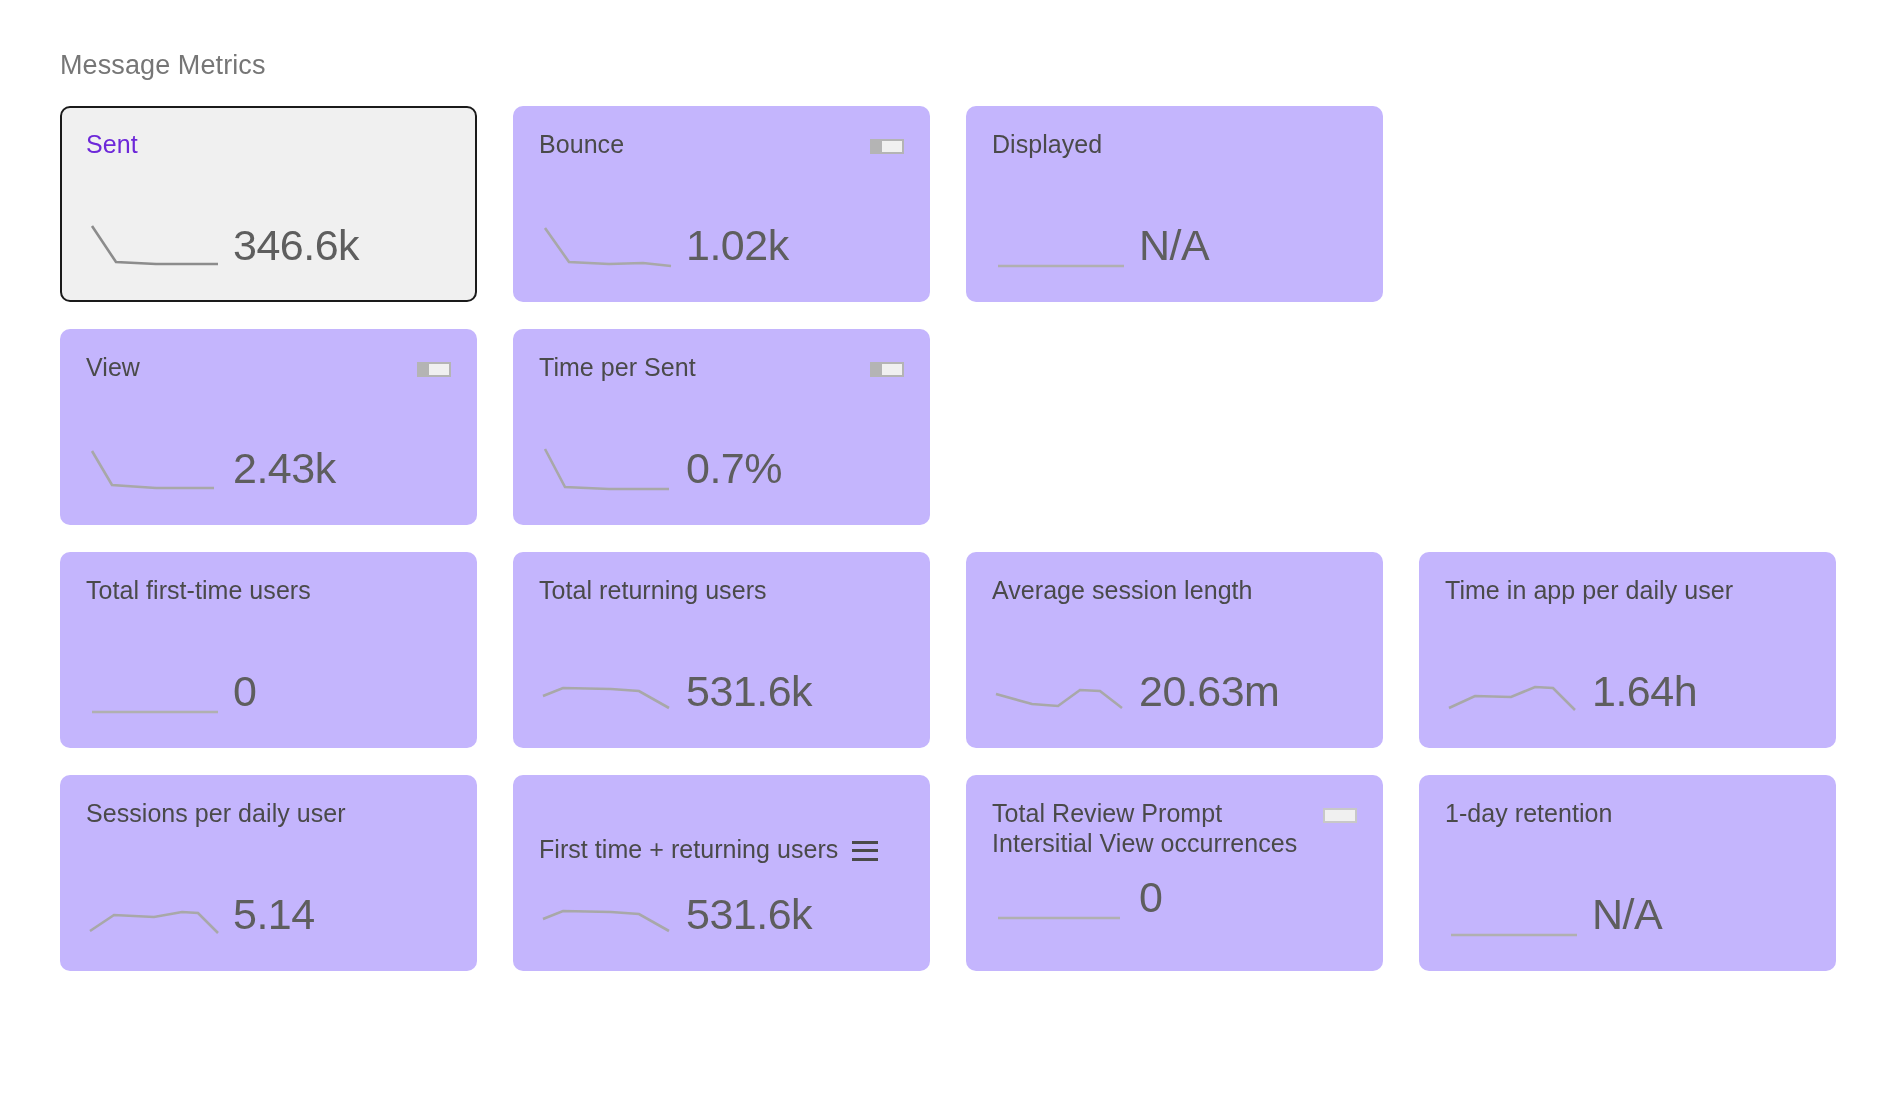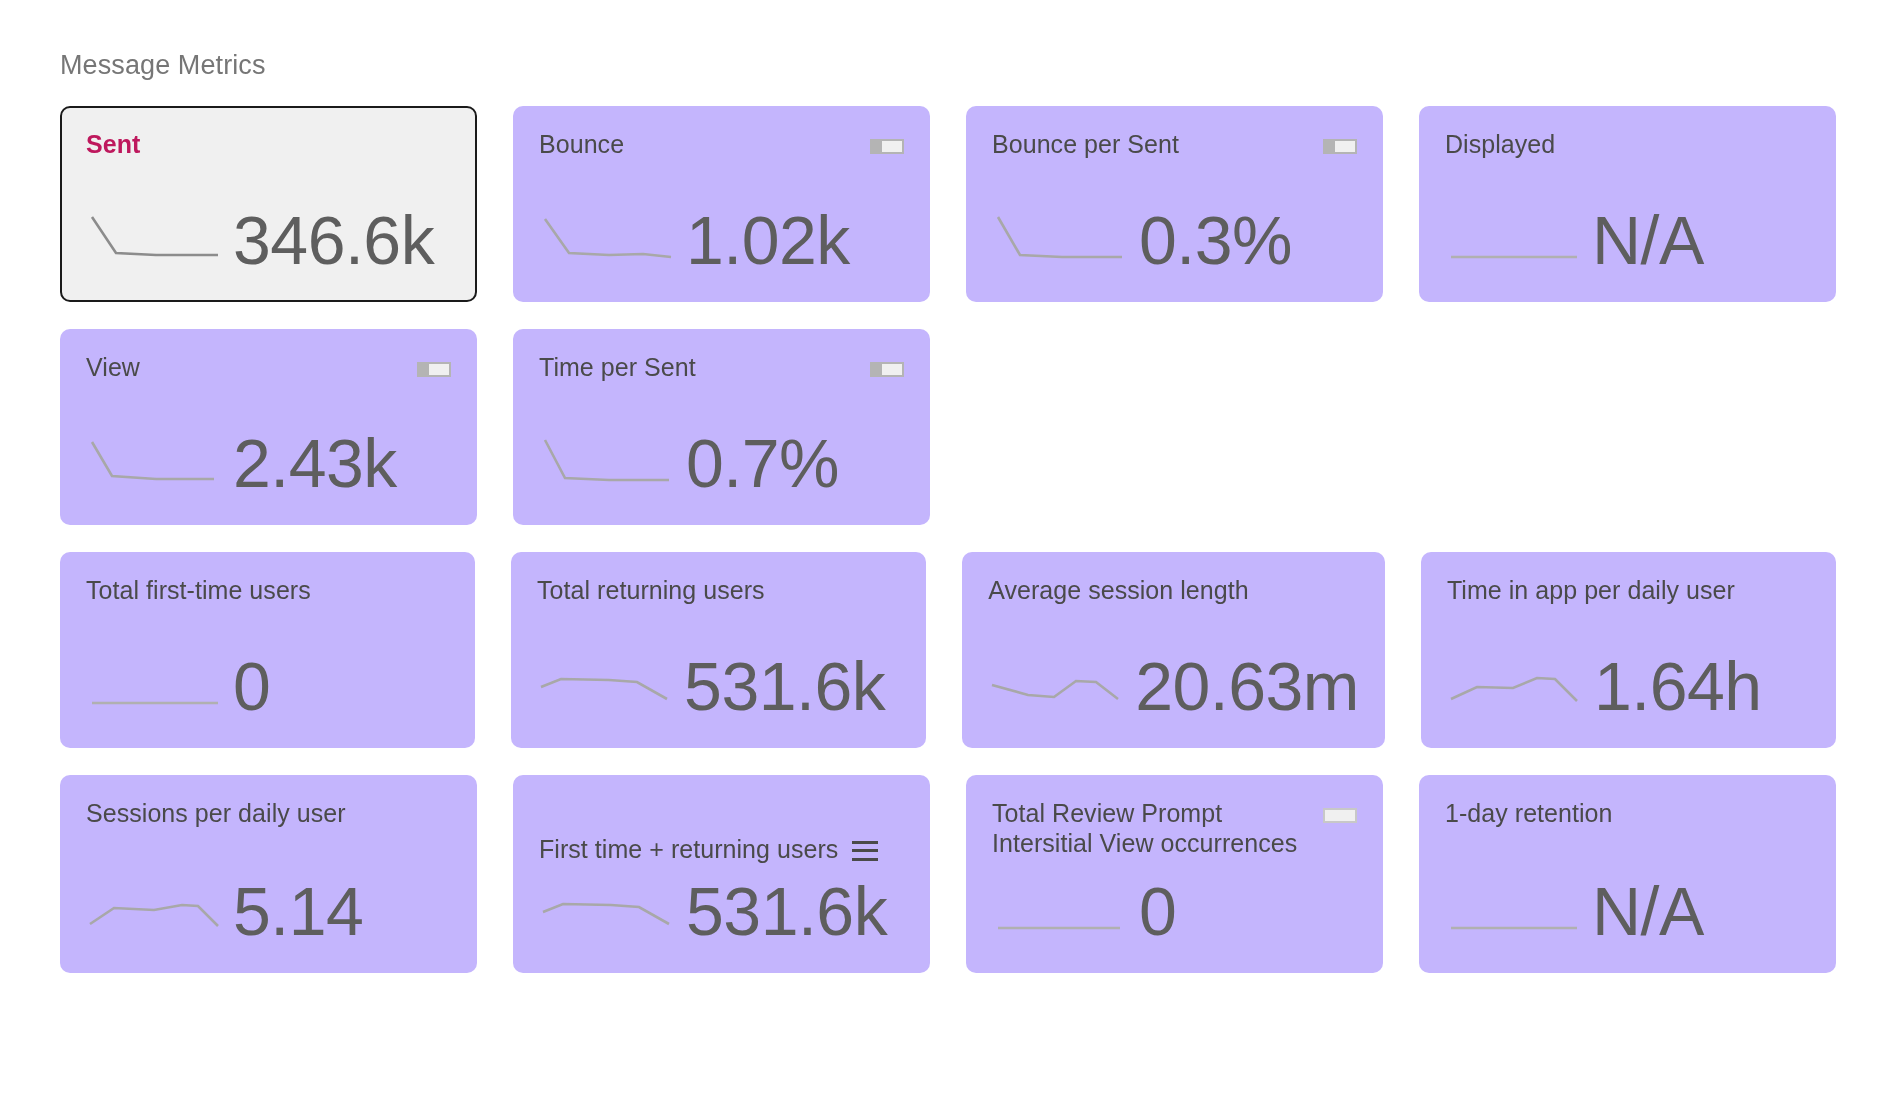--- a/index.html
+++ b/index.html
@@ -64,21 +64,21 @@
     gap: 10px;
   }
   .card-label {
     font-size: 25px;
     color: #4a4a4a;
     line-height: 1.16;
     font-weight: 400;
     letter-spacing: 0.05px;
     max-width: 330px;
   }
-  .card.selected .card-label { color: #be185d; font-weight: bold; }
+  .card.selected .card-label { color: #6d28d9; }
 
   
   .bar-icon {
     flex: 0 0 auto;
     width: 34px;
     height: 15px;
     box-sizing: border-box;
     border: 2px solid #b4b4b4;
     background: #f0f0f0;
     margin-top: 9px;
@@ -120,28 +120,27 @@
     padding-bottom: 6px;
     gap: 6px;
   }
   .spark {
     flex: 0 0 auto;
     width: 135px;
     height: 58px;
     display: block;
   }
   .card-value {
-    font-size: 68px;
+    font-size: 43px;
     line-height: 1;
     color: #5e5e5e;
     font-weight: 400;
     letter-spacing: -0.5px;
     white-space: nowrap;
     margin-left: 6px;
-    margin-top: 9px;
   }
   .card.selected .card-value { color: #5e5e5e; }
 
   .card.two-line .card-label { line-height: 1.18; }
   .card.two-line .card-body { margin-top: 10px; }
 </style>
 </head>
 <body>
 
 <div class="page">
@@ -168,32 +167,20 @@
         <div class="bar-icon filled"></div>
       </div>
       <div class="card-body">
         <svg class="spark" viewBox="0 0 135 58">
           <polyline points="6,12 30,46 70,48 104,47 132,50" fill="none" stroke="#a8a8a8" stroke-width="2.6"></polyline>
         </svg>
         <div class="card-value">1.02k</div>
       </div>
     </div>
 
-    <div class="card">
-      <div class="card-head">
-        <div class="card-label">Bounce per Sent</div>
-        <div class="bar-icon filled"></div>
-      </div>
-      <div class="card-body">
-        <svg class="spark" viewBox="0 0 135 58">
-          <polyline points="6,10 28,48 70,50 104,50 130,50" fill="none" stroke="#a8a8a8" stroke-width="2.6"></polyline>
-        </svg>
-        <div class="card-value">0.3%</div>
-      </div>
-    </div>
 
     <div class="card">
       <div class="card-head">
         <div class="card-label">Displayed</div>
       </div>
       <div class="card-body">
         <svg class="spark" viewBox="0 0 135 58">
           <polyline points="6,50 132,50" fill="none" stroke="#b0b0b0" stroke-width="2.6"></polyline>
         </svg>
         <div class="card-value">N/A</div>

